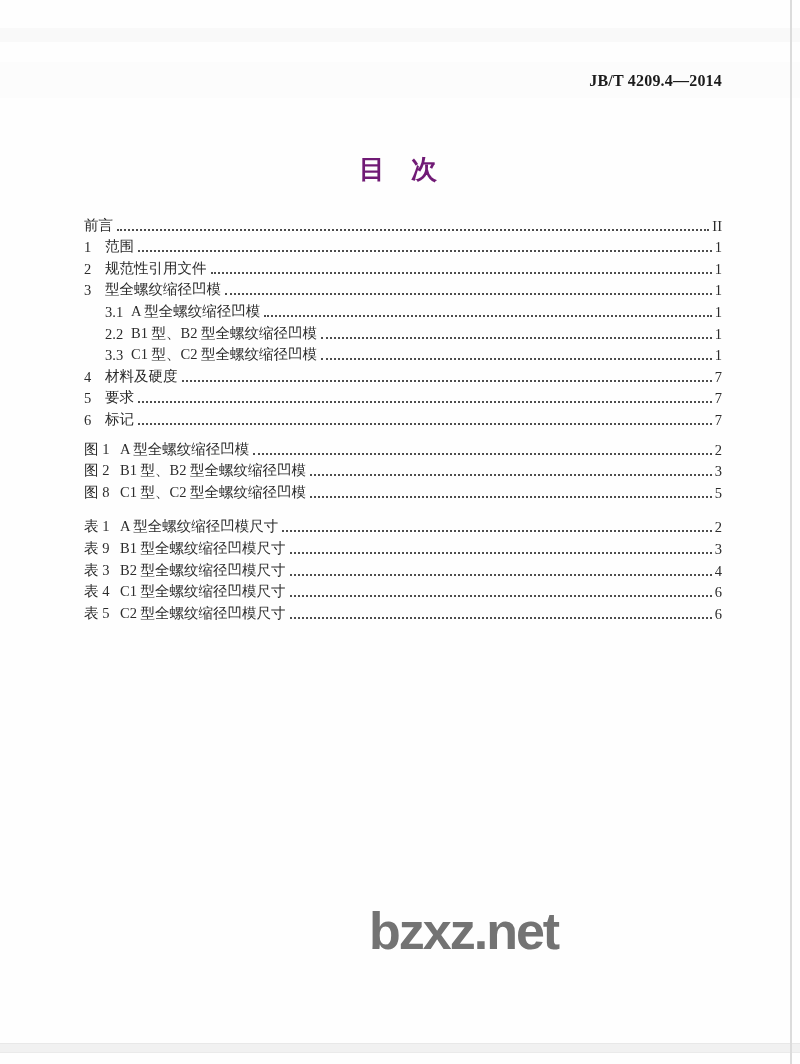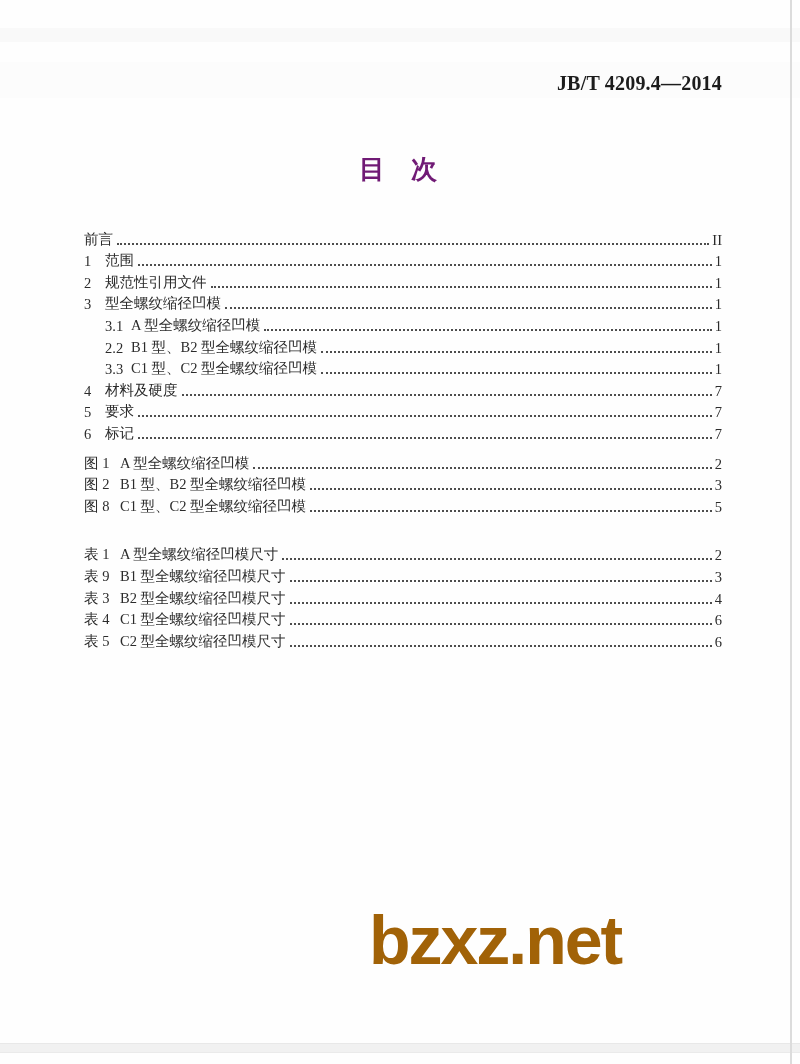--- a/index.html
+++ b/index.html
@@ -36,42 +36,42 @@
     border-bottom: 1px solid #eaeaea;
   }
   .scan-line-right {
     position: absolute; top: 0; bottom: 0; left: 790px; width: 2px;
     background: #dcdcdc;
   }
   .std-code {
     position: absolute;
     top: 72px;
     right: 78px;
-    font-size: 20px;
+    font-size: 16px;
     font-weight: bold;
     letter-spacing: 0.2px;
     color: #1c1c1c;
     white-space: nowrap;
   }
   .doc-title {
     position: absolute;
     top: 152px;
     left: 0;
     width: 796px;
     text-align: center;
     font-family: "Liberation Sans", "DejaVu Sans", sans-serif;
     font-size: 26px;
     font-weight: bold;
     color: #701a75;
     white-space: pre;
   }
   .toc {
     position: absolute;
     left: 84px;
-    top: 227px;
+    top: 213px;
     width: 638px;
     font-size: 14.5px;
   }
   .trow {
     display: flex;
     align-items: flex-end;
     height: 21.6px;
   }
   .trow .num { flex: none; white-space: nowrap; }
   .trow.sec .num { width: 21px; }
@@ -81,30 +81,30 @@
   .trow .label { flex: none; white-space: nowrap; }
   .trow .leader {
     flex: 1 1 auto;
     min-width: 10px;
     border-bottom: 2px dotted #4d4d4d;
     margin: 0 3px 4px 4px;
     height: 0;
   }
   .trow .pnum { flex: none; white-space: nowrap; }
   .group-figures { margin-top: 8px; }
-  .group-tables { margin-top: 27px; }
+  .group-tables { margin-top: 13px; }
   .watermark {
     position: absolute;
     left: 369px;
     top: 901px;
     font-family: "Liberation Sans", "DejaVu Sans", sans-serif;
     font-weight: bold;
-    font-size: 68px;
+    font-size: 52px;
     letter-spacing: -2px;
-    color: #a16207;
+    color: #737373;
     white-space: nowrap;
   }
 </style>
 </head>
 <body>
 
 <div class="page">
 
   <div class="streak-a"></div>
   <div class="streak-b"></div>

